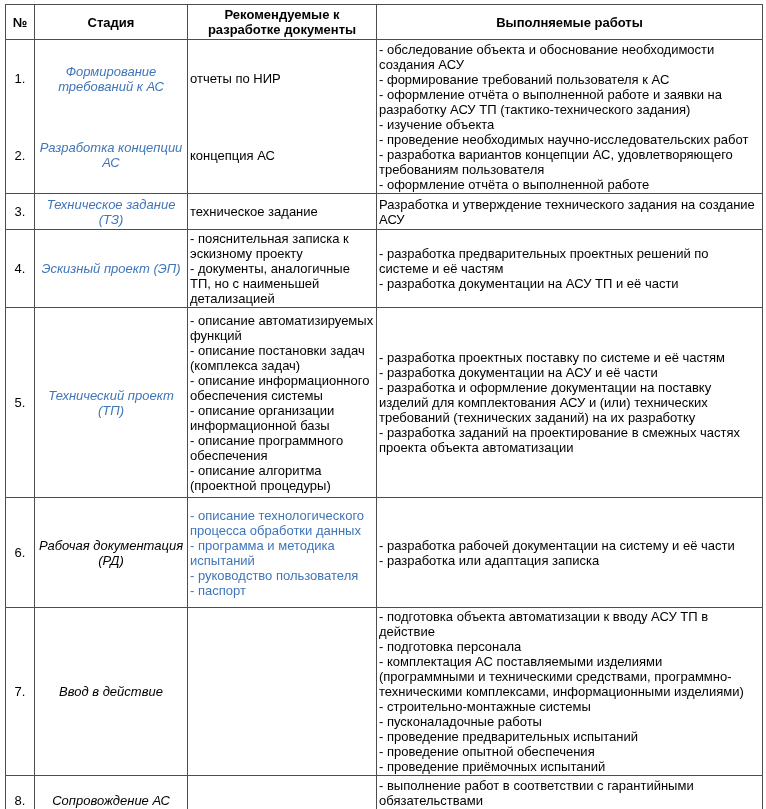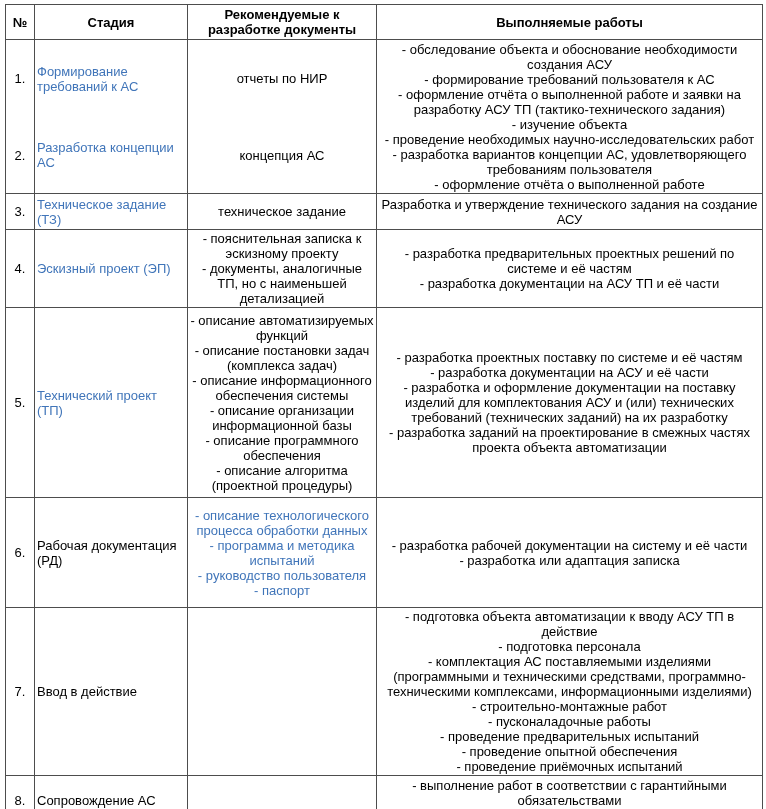--- a/index.html
+++ b/index.html
@@ -20,28 +20,28 @@
     line-height:15px;
   }
   td,th{
     border:1px solid var(--border);
     padding:1px 2px;
     vertical-align:middle;
     overflow:hidden;
   }
   th{font-weight:bold;text-align:center;padding:2px 2px;}
   td.num{text-align:center;}
-  td.stage{text-align:left;}
+  td.stage{text-align:center;font-style:italic;}
   td.docs.center{text-align:center;}
   td.docs.left{text-align:left;margin-left:36px;}
   td.works{text-align:left;}
   .link{color:var(--link);}
   .nb{border-bottom:none;}
   .nt{border-top:none;}
-  .doc-line,.work-line{text-align:center;}
+  .doc-line,.work-line{text-align:left;}
 </style>
 </head>
 <body>
 
 <div class="page">
   <table class="stages">
     <colgroup>
       <col style="width:29px">
       <col style="width:153px">
       <col style="width:189px">
@@ -134,21 +134,21 @@
           </td>
         </tr>
         <tr style="height: 165px;">
           <td class="num">7.</td>
           <td class="stage">Ввод в действие</td>
           <td class="docs left"></td>
           <td class="works">
             <div class="work-line">- подготовка объекта автоматизации к вводу АСУ ТП в действие</div>
             <div class="work-line">- подготовка персонала</div>
             <div class="work-line">- комплектация АС поставляемыми изделиями (программными и техническими средствами, программно-техническими комплексами, информационными изделиями)</div>
-            <div class="work-line">- строительно-монтажные работ</div>
+            <div class="work-line">- строительно-монтажные системы</div>
             <div class="work-line">- пусконаладочные работы</div>
             <div class="work-line">- проведение предварительных испытаний</div>
             <div class="work-line">- проведение опытной обеспечения</div>
             <div class="work-line">- проведение приёмочных испытаний</div>
           </td>
         </tr>
         <tr style="height: 50px;">
           <td class="num">8.</td>
           <td class="stage">Сопровождение АС</td>
           <td class="docs left"></td>

